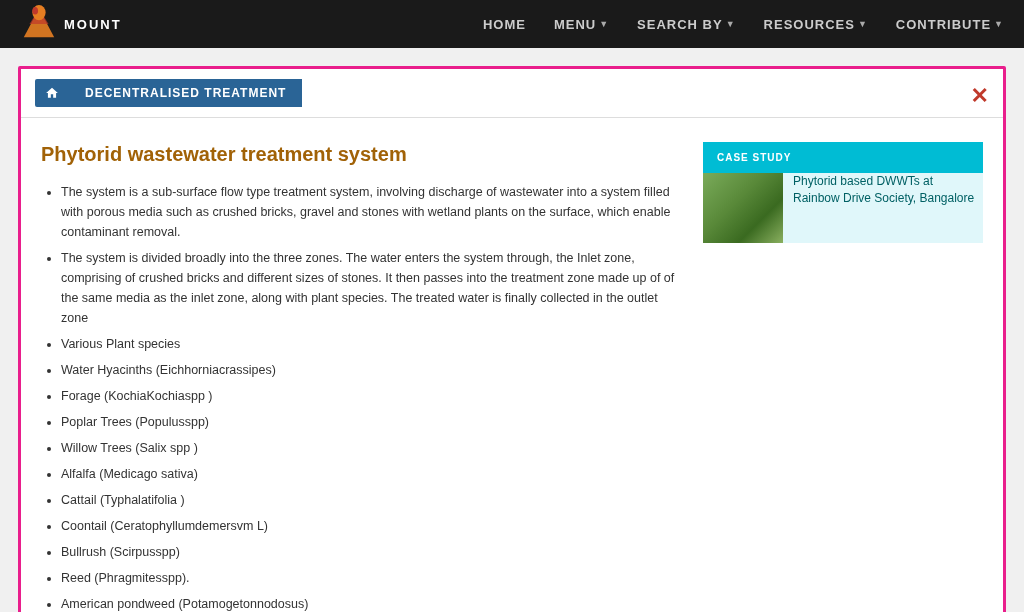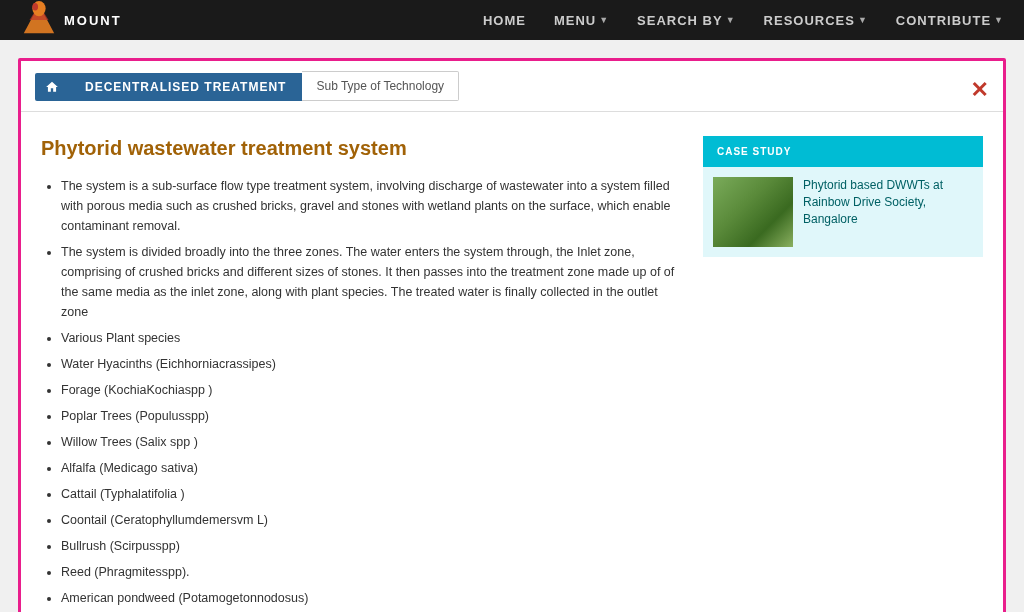--- a/index.html
+++ b/index.html
@@ -4,21 +4,21 @@
   <style>
     * { margin: 0; padding: 0; box-sizing: border-box; }
     body { font-family: Arial, sans-serif; background: #f0f0f0; font-size: 13px; }
 
     
     nav {
       background: #1a1a1a;
       display: flex;
       align-items: center;
       padding: 0 20px;
-      height: 40px;
+      height: 48px;
     }
     .nav-logo {
       display: flex;
       align-items: center;
       gap: 6px;
       margin-right: auto;
     }
     .nav-logo-icon {
       width: 38px;
       height: 38px;
@@ -149,21 +149,20 @@
       color: #fff;
       font-size: 10px;
       font-weight: bold;
       letter-spacing: 1px;
       padding: 10px 14px;
     }
     .case-study-body {
       background: #e0f7fa;
       display: flex;
       gap: 10px;
-      padding: 10px;
       align-items: flex-start;
     }
     .case-study-image {
       width: 80px;
       height: 70px;
       background: #6a9e5a;
       flex-shrink: 0;
       position: relative;
       overflow: hidden;
     }
@@ -215,21 +214,20 @@
 <div class="page-wrapper">
   <div class="main-container">
 
     <div class="breadcrumb-bar">
       <div class="breadcrumb-home">
         <svg viewBox="0 0 24 24">
             <path d="M10 20v-6h4v6h5v-8h3L12 3 2 12h3v8z"></path>
           </svg>
       </div>
       <div class="breadcrumb-decentralised">DECENTRALISED TREATMENT</div>
-      <div class="breadcrumb-subtype">Sub Type of Technology</div>
       <div class="breadcrumb-close">✕</div>
     </div>
 
     <div class="content-area">
 
       <div class="left-content">
         <h1 class="page-title">Phytorid wastewater treatment system</h1>
         <ul class="content-bullets">
           <li>The system is a sub-surface flow type treatment system, involving discharge of wastewater into a system filled with porous media such as crushed bricks, gravel and stones with wetland plants on the surface, which enable contaminant removal.</li>
           <li>The system is divided broadly into the three zones. The water enters the system through, the Inlet zone, comprising of crushed bricks and different sizes of stones. It then passes into the treatment zone made up of of the same media as the inlet zone, along with plant species. The treated water is finally collected in the outlet zone</li>

